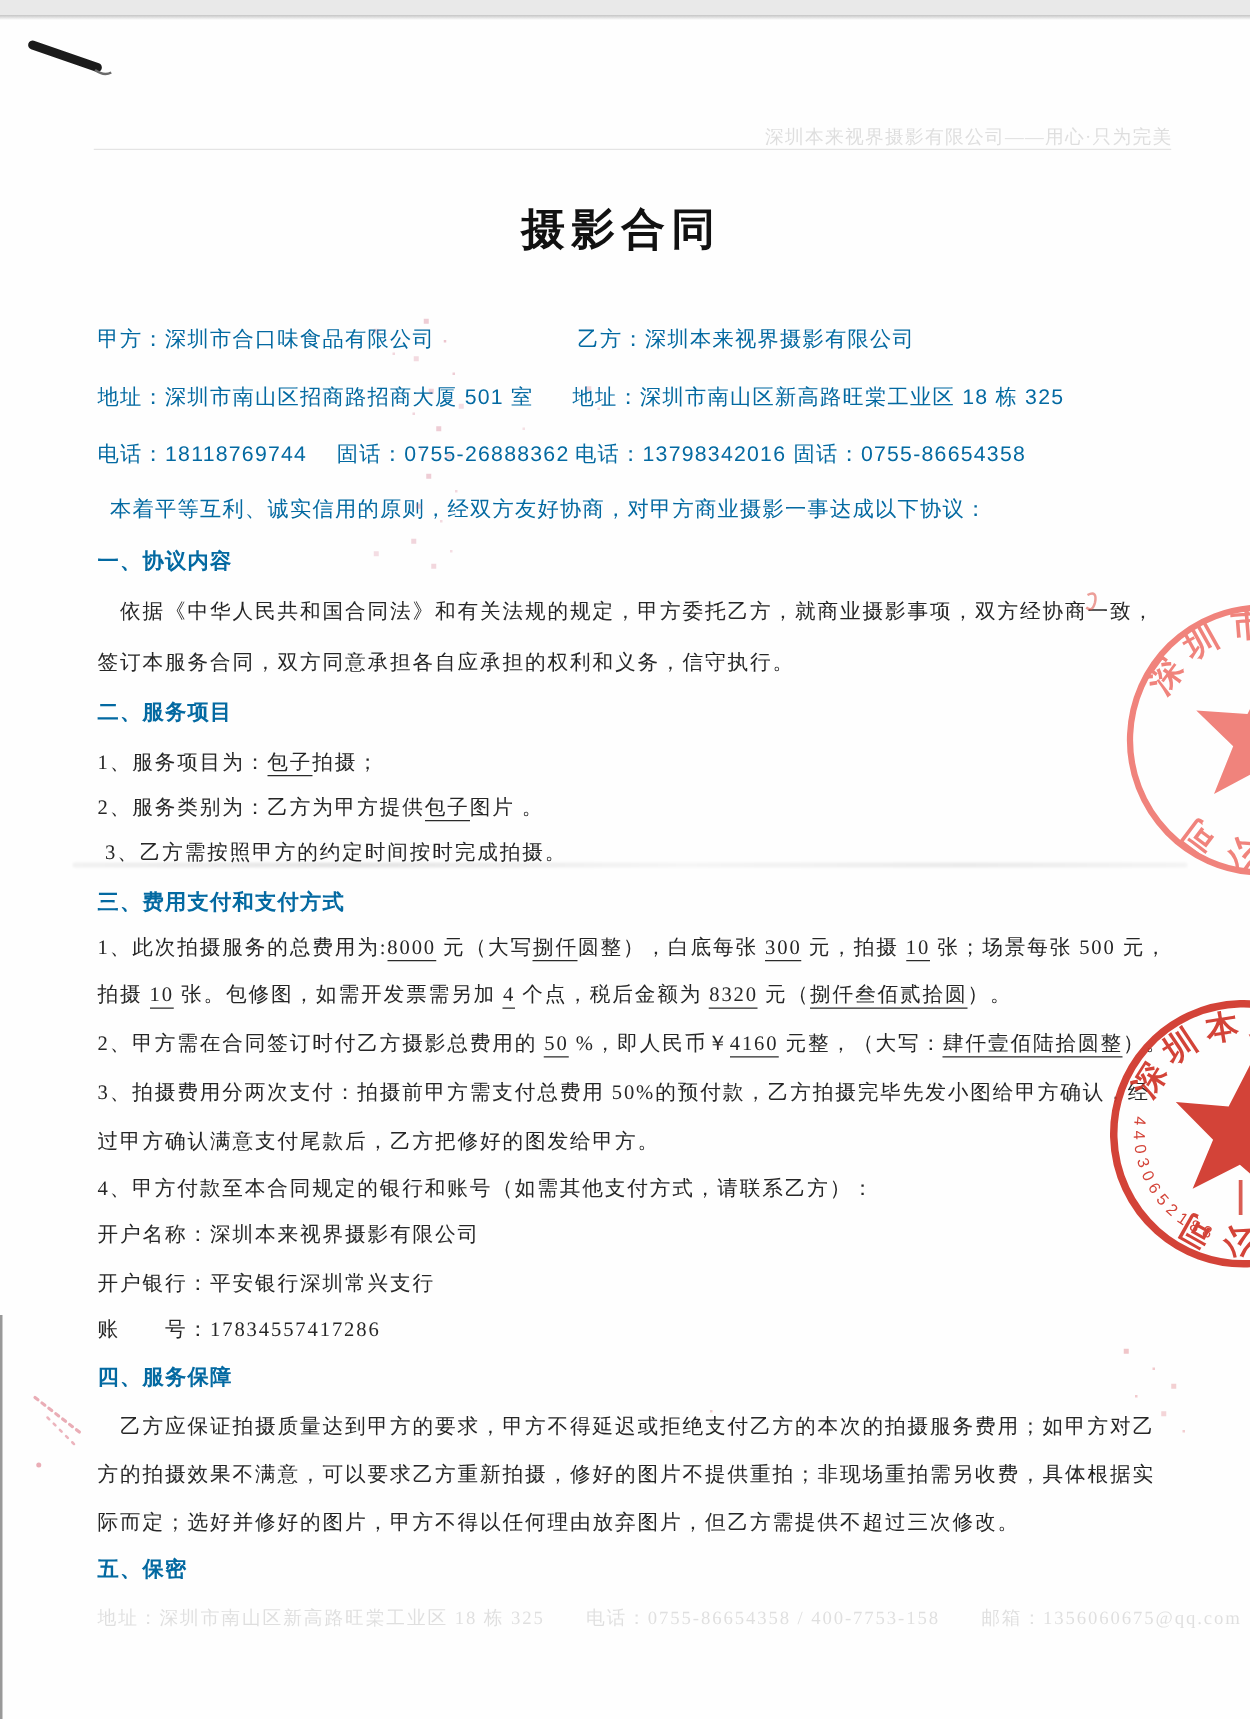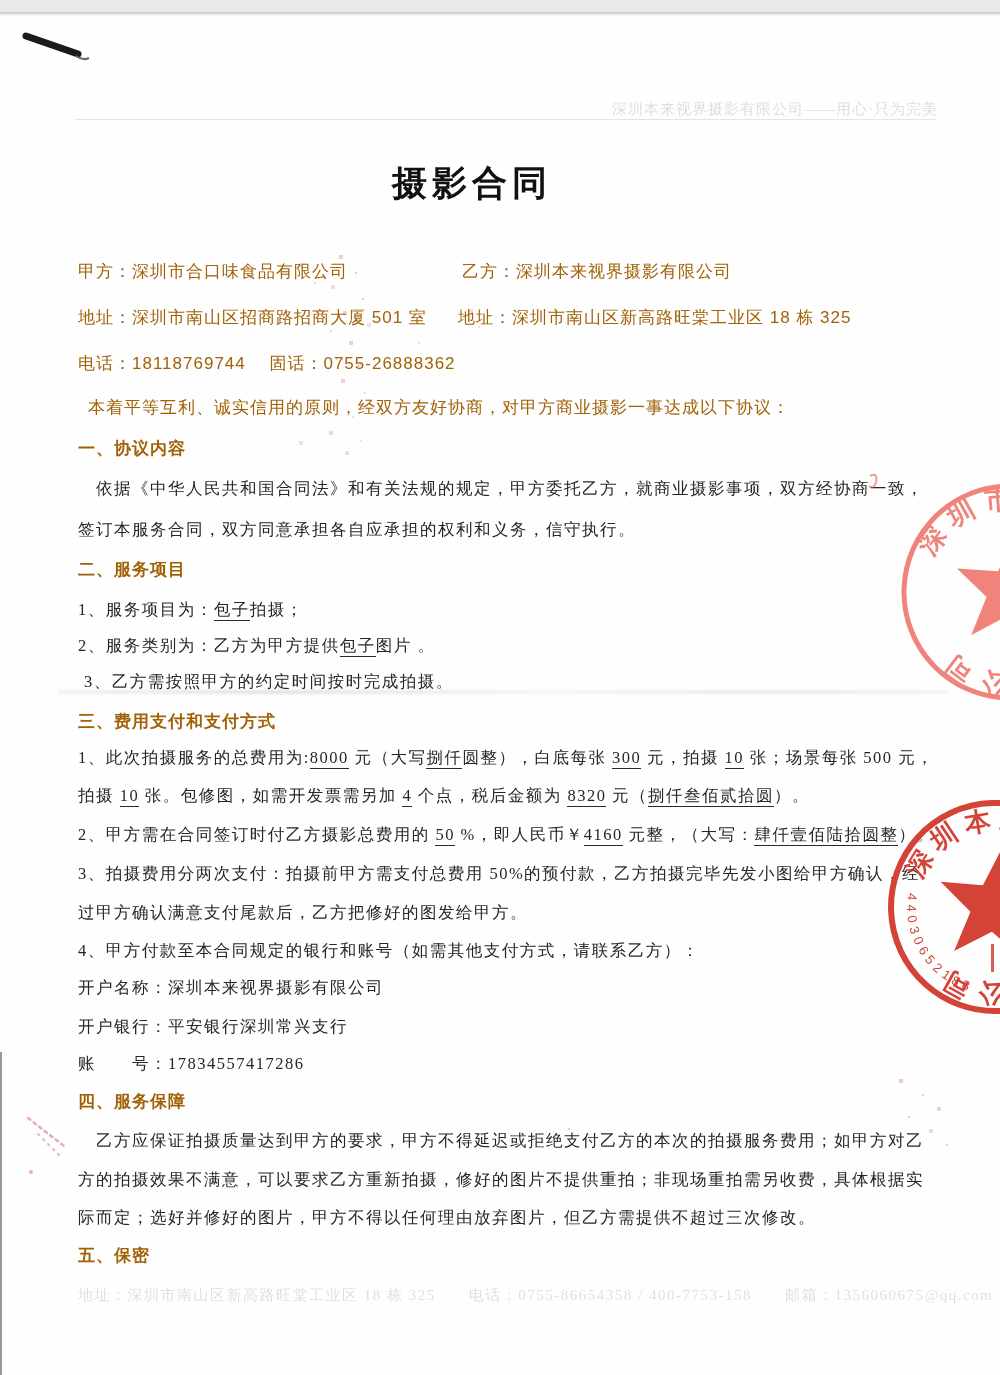--- a/index.html
+++ b/index.html
@@ -3,27 +3,27 @@
 <meta charset="utf-8">
 <style>
   html,body{margin:0;padding:0;background:#e9e9e9;}
   .page{
     position:relative;width:1000px;height:1375px;margin:12px auto;
     background:#fefefe;overflow:hidden;
     font-family:"Liberation Serif",serif;color:#222;
   }
   .line{position:absolute;left:78px;white-space:nowrap;line-height:1.2;}
   .serif{font-family:Liberation Serif, serif;font-size:16.5px;letter-spacing:1.5px;color:#262626;}
-  .hei{font-family:"Liberation Sans",sans-serif;font-size:17px;letter-spacing:1px;color:#a16207;}
+  .hei{font-family:"Liberation Sans",sans-serif;font-size:17px;letter-spacing:1px;color:#0369a1;}
   .bold{font-weight:bold;}
   .u{border-bottom:1.3px solid #2a2a2a;padding-bottom:1px;}
   .title{
     position:absolute;top:148px;left:0;width:944px;text-align:center;
     font-family:"Liberation Serif",serif;font-weight:bold;font-size:35px;
-    letter-spacing:5px;color:#111;
+    letter-spacing:5px;color:#111;padding-left:25px;
   }
   .faint-header{
     position:absolute;top:88px;right:62px;font-family:"Liberation Serif",serif;
     font-size:15px;letter-spacing:1px;color:rgba(140,140,140,0.28);white-space:nowrap;
   }
   .header-rule{position:absolute;top:107px;left:75px;width:862px;height:1px;background:rgba(0,0,0,0.10);}
   .scan-streak{
     position:absolute;top:678px;left:58px;width:892px;height:4px;border-radius:3px;
     background:linear-gradient(90deg,rgba(0,0,0,.05),rgba(0,0,0,.10) 25%,rgba(0,0,0,.03) 55%,rgba(0,0,0,.08) 80%,rgba(0,0,0,.04));
     filter:blur(1px);
@@ -71,20 +71,21 @@
   <div class="faint-header">深圳本来视界摄影有限公司——用心·只为完美</div>
   <div class="header-rule"></div>
 
   <div class="title">摄影合同</div>
 
   <div class="line hei" style="top:250px">甲方：深圳市合口味食品有限公司</div>
   <div class="line hei" style="top:250px;left:462px">乙方：深圳本来视界摄影有限公司</div>
   <div class="line hei" style="top:296px">地址：深圳市南山区招商路招商大厦 501 室</div>
   <div class="line hei" style="top:296px;left:458px">地址：深圳市南山区新高路旺棠工业区 18 栋 325</div>
   <div class="line hei" style="top:342px">电话：18118769744　 固话：0755-26888362</div>
+  <div class="line hei" style="top:342px;left:460px">电话：13798342016 固话：0755-86654358</div>
 
   <div class="line hei" style="top:386px;left:88px">本着平等互利、诚实信用的原则，经双方友好协商，对甲方商业摄影一事达成以下协议：</div>
 
   <div class="line hei bold" style="top:427px">一、协议内容</div>
   <div class="line serif" style="top:467px;left:96px">依据《中华人民共和国合同法》和有关法规的规定，甲方委托乙方，就商业摄影事项，双方经协商一致，</div>
   <div class="line serif" style="top:508px">签订本服务合同，双方同意承担各自应承担的权利和义务，信守执行。</div>
 
   <div class="line hei bold" style="top:548px">二、服务项目</div>
   <div class="line serif" style="top:588px">
     <span>1、服务项目为：</span><span class="u">包子</span><span>拍摄；</span>

